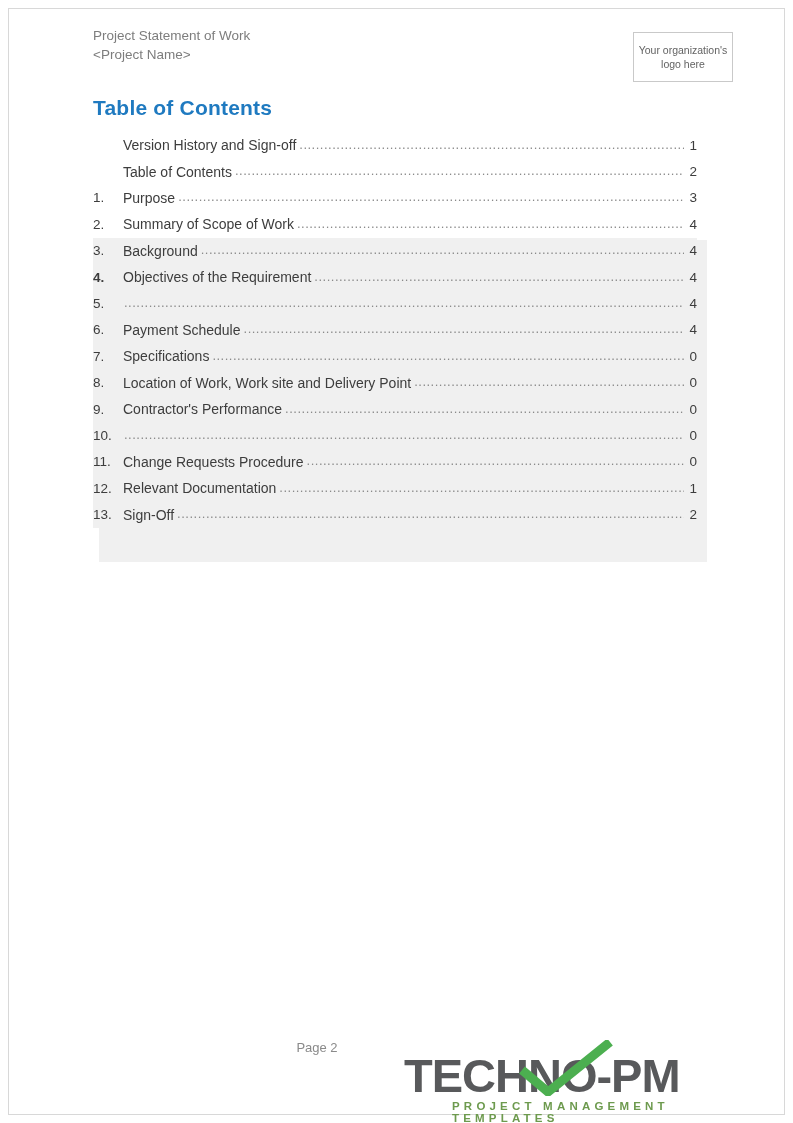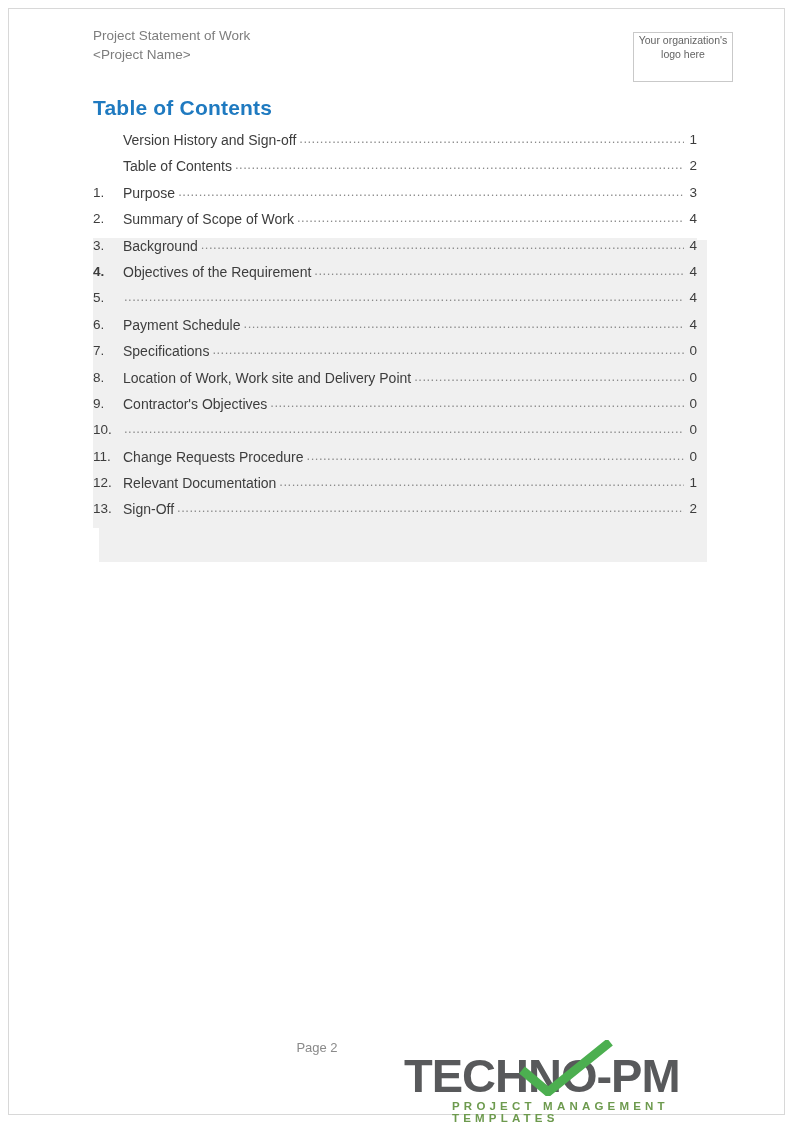--- a/index.html
+++ b/index.html
@@ -50,21 +50,21 @@
   }
   .logo-box {
     position: absolute;
     right: 0;
     top: 6px;
     width: 100px;
     height: 50px;
     border: 1px solid #c9c9c9;
     box-sizing: border-box;
     display: flex;
-    align-items: flex-start;
+    align-items: center;
     justify-content: center;
     text-align: center;
     font-size: 10.5px;
     color: #636363;
     line-height: 14px;
     background: #ffffff;
   }
 
   
   .toc-title {
@@ -88,21 +88,21 @@
   }
   .toc {
     position: absolute;
     left: 93px;
     top: 132px;
     width: 604px;
   }
   .toc-row {
     position: relative;
     display: flex;
-    align-items: flex-start;
+    align-items: center;
     height: 26.4px;
     font-size: 14px;
     color: #3d3d3d;
     background: transparent;
   }
   .toc-row.shaded {
     background: #f0f0f0;
   }
   .toc-num {
     width: 30px;
@@ -259,21 +259,21 @@
         <span class="toc-page">0</span>
       </div>
       <div class="toc-row shaded">
         <span class="toc-num">8.</span>
         <span class="toc-label">Location of Work, Work site and Delivery Point</span>
         <span class="toc-dots">........................................................................................................................................................................</span>
         <span class="toc-page">0</span>
       </div>
       <div class="toc-row shaded">
         <span class="toc-num">9.</span>
-        <span class="toc-label">Contractor's Objectives</span>
+        <span class="toc-label">Contractor's Performance</span>
         <span class="toc-dots">........................................................................................................................................................................</span>
         <span class="toc-page">0</span>
       </div>
       <div class="toc-row shaded">
         <span class="toc-num">10.</span>
         <span class="toc-dots">........................................................................................................................................................................</span>
         <span class="toc-page">0</span>
       </div>
       <div class="toc-row shaded">
         <span class="toc-num">11.</span>

